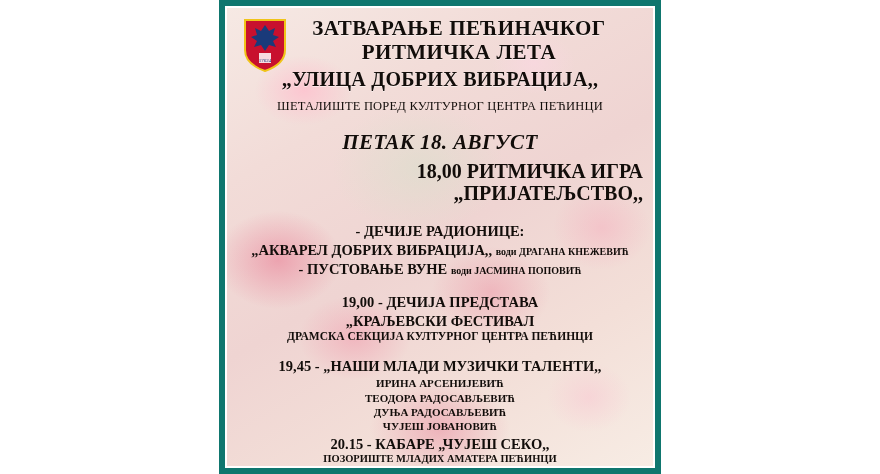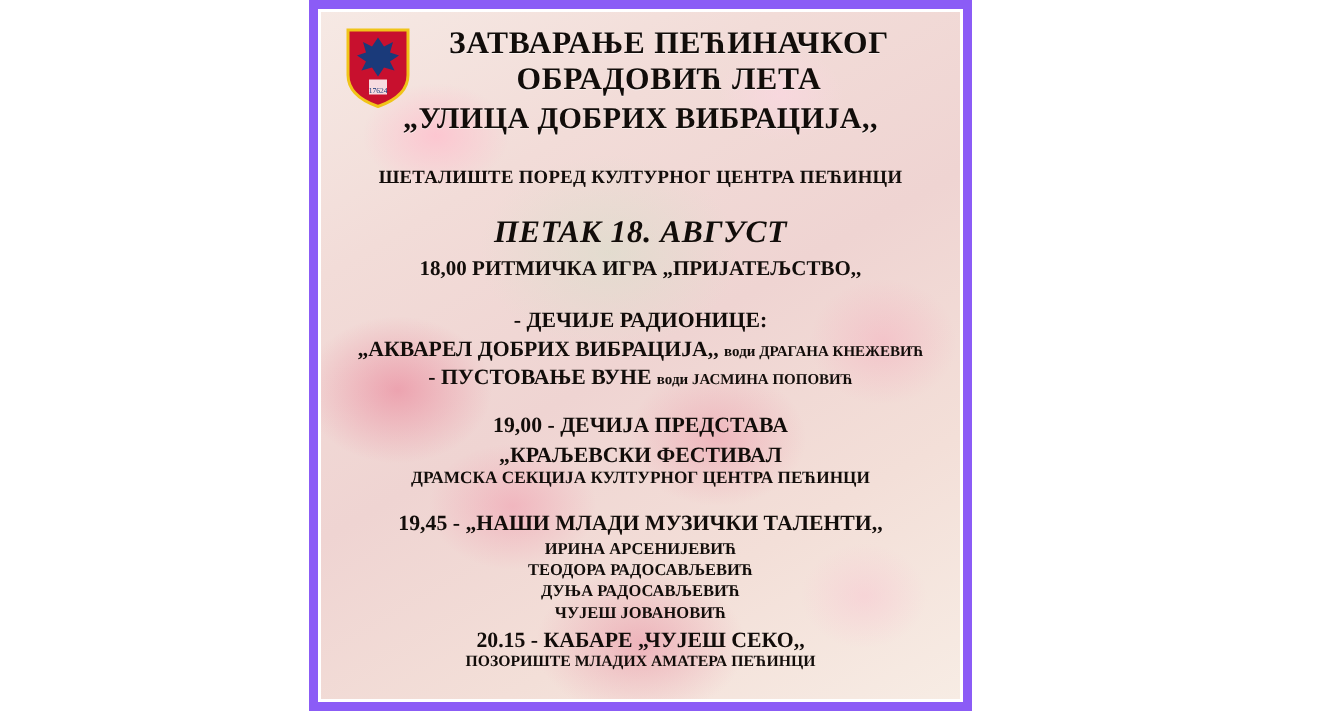--- a/index.html
+++ b/index.html
@@ -8,25 +8,25 @@
     background: #ffffff;
   }
   body {
     width: 880px;
     height: 474px;
     overflow: hidden;
     font-family: "Liberation Serif", serif;
   }
   #poster-wrap {
     position: absolute;
-    left: 206px;
+    left: 219px;
     top: 0;
     width: 442px;
     height: 474px;
-    background: #8b5cf6;
+    background: #0f766e;
     box-sizing: border-box;
     padding: 6px;
   }
   #poster {
     position: relative;
     width: 100%;
     height: 100%;
     box-sizing: border-box;
     border: 2px solid #ffffff;
     overflow: hidden;
@@ -67,37 +67,38 @@
     text-shadow: 0 1px 0 rgba(255,255,255,0.5);
   }
   .title2 {
     font-weight: bold;
     font-size: 20px;
     margin-top: 4px;
     letter-spacing: 0.3px;
     text-shadow: 0 1px 0 rgba(255,255,255,0.5);
   }
   .subtitle2 {
-    font-weight: bold;
+    font-weight: normal;
     font-size: 12.5px;
-    margin-top: 20px;
+    margin-top: 8px;
     letter-spacing: 0.2px;
   }
   .daytitle {
     font-weight: bold;
     font-style: italic;
     font-size: 21px;
     margin-top: 16px;
     letter-spacing: 0.4px;
   }
   .line-lg {
     font-weight: bold;
-    font-size: 14px;
+    font-size: 20px;
     margin-top: 5px;
     line-height: 1.12;
+    text-align: right;
   }
   .line-md {
     font-weight: bold;
     font-size: 14.5px;
     margin-top: 3px;
     line-height: 1.12;
   }
   .line-sm {
     font-weight: bold;
     font-size: 11.5px;
@@ -131,21 +132,21 @@
     <svg class="crest" viewBox="0 0 48 56">
       <path d="M4 3 H44 V33 Q44 47 24 54 Q4 47 4 33 Z" fill="#c8102e" stroke="#f0c419" stroke-width="2"></path>
       <path d="M24 8 L28 14 L34 11 L32 18 L38 20 L32 24 L35 30 L28 28 L24 34 L20 28 L13 30 L16 24 L10 20 L16 18 L14 11 L20 14 Z" fill="#1a3a7a"></path>
       <path d="M18 36 h12 v10 h-12 z" fill="#ffffff" opacity="0.85"></path>
       <text x="24" y="45" font-size="5" text-anchor="middle" fill="#1a3a7a" font-family="Liberation Serif, serif">17624</text>
     </svg>
 
     <div class="content">
       <div class="title1">
         <div>ЗАТВАРАЊЕ ПЕЋИНАЧКОГ</div>
-        <div>ОБРАДОВИЋ ЛЕТА</div>
+        <div>РИТМИЧКА ЛЕТА</div>
       </div>
 
       <div class="title2">„УЛИЦА ДОБРИХ ВИБРАЦИЈА,,</div>
       <div class="subtitle2">ШЕТАЛИШТЕ ПОРЕД КУЛТУРНОГ ЦЕНТРА ПЕЋИНЦИ</div>
 
       <div class="daytitle">ПЕТАК 18. АВГУСТ</div>
 
       <div class="line-lg">18,00 РИТМИЧКА ИГРА „ПРИЈАТЕЉСТВО,,</div>
 
       <div class="line-md gap-1">- ДЕЧИЈЕ РАДИОНИЦЕ:</div>

